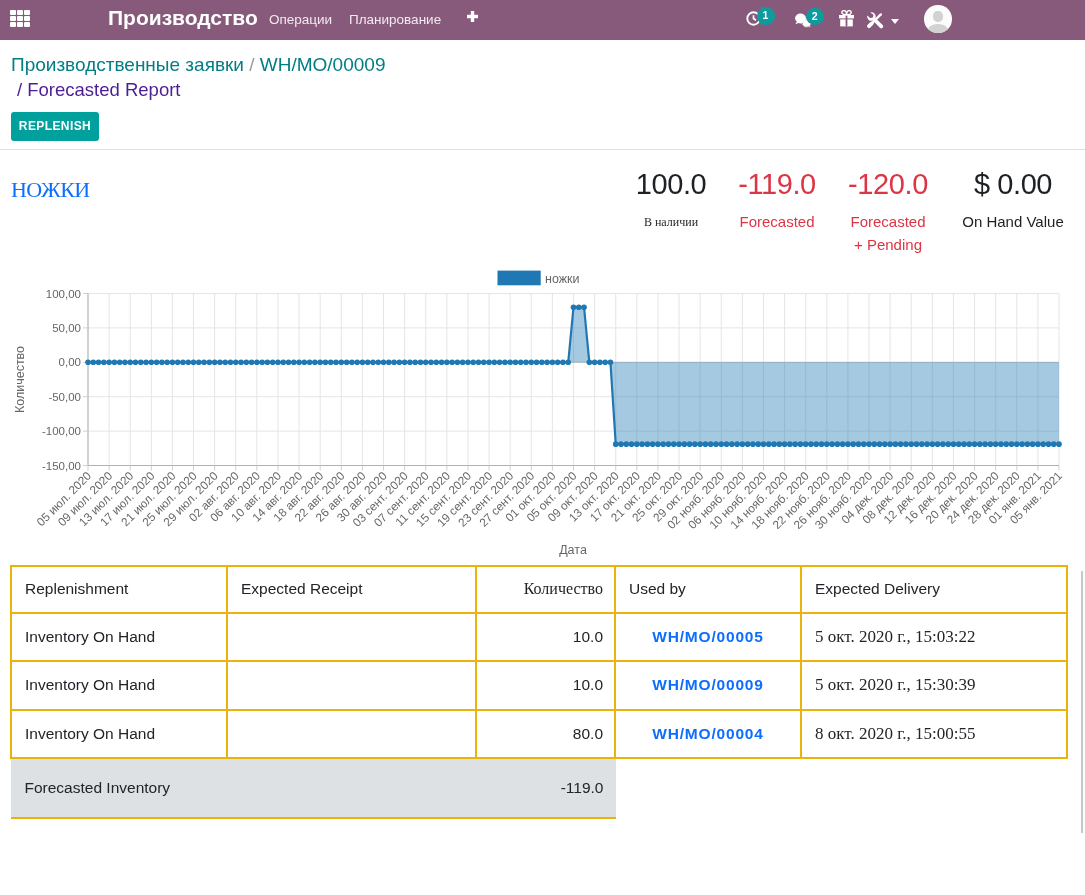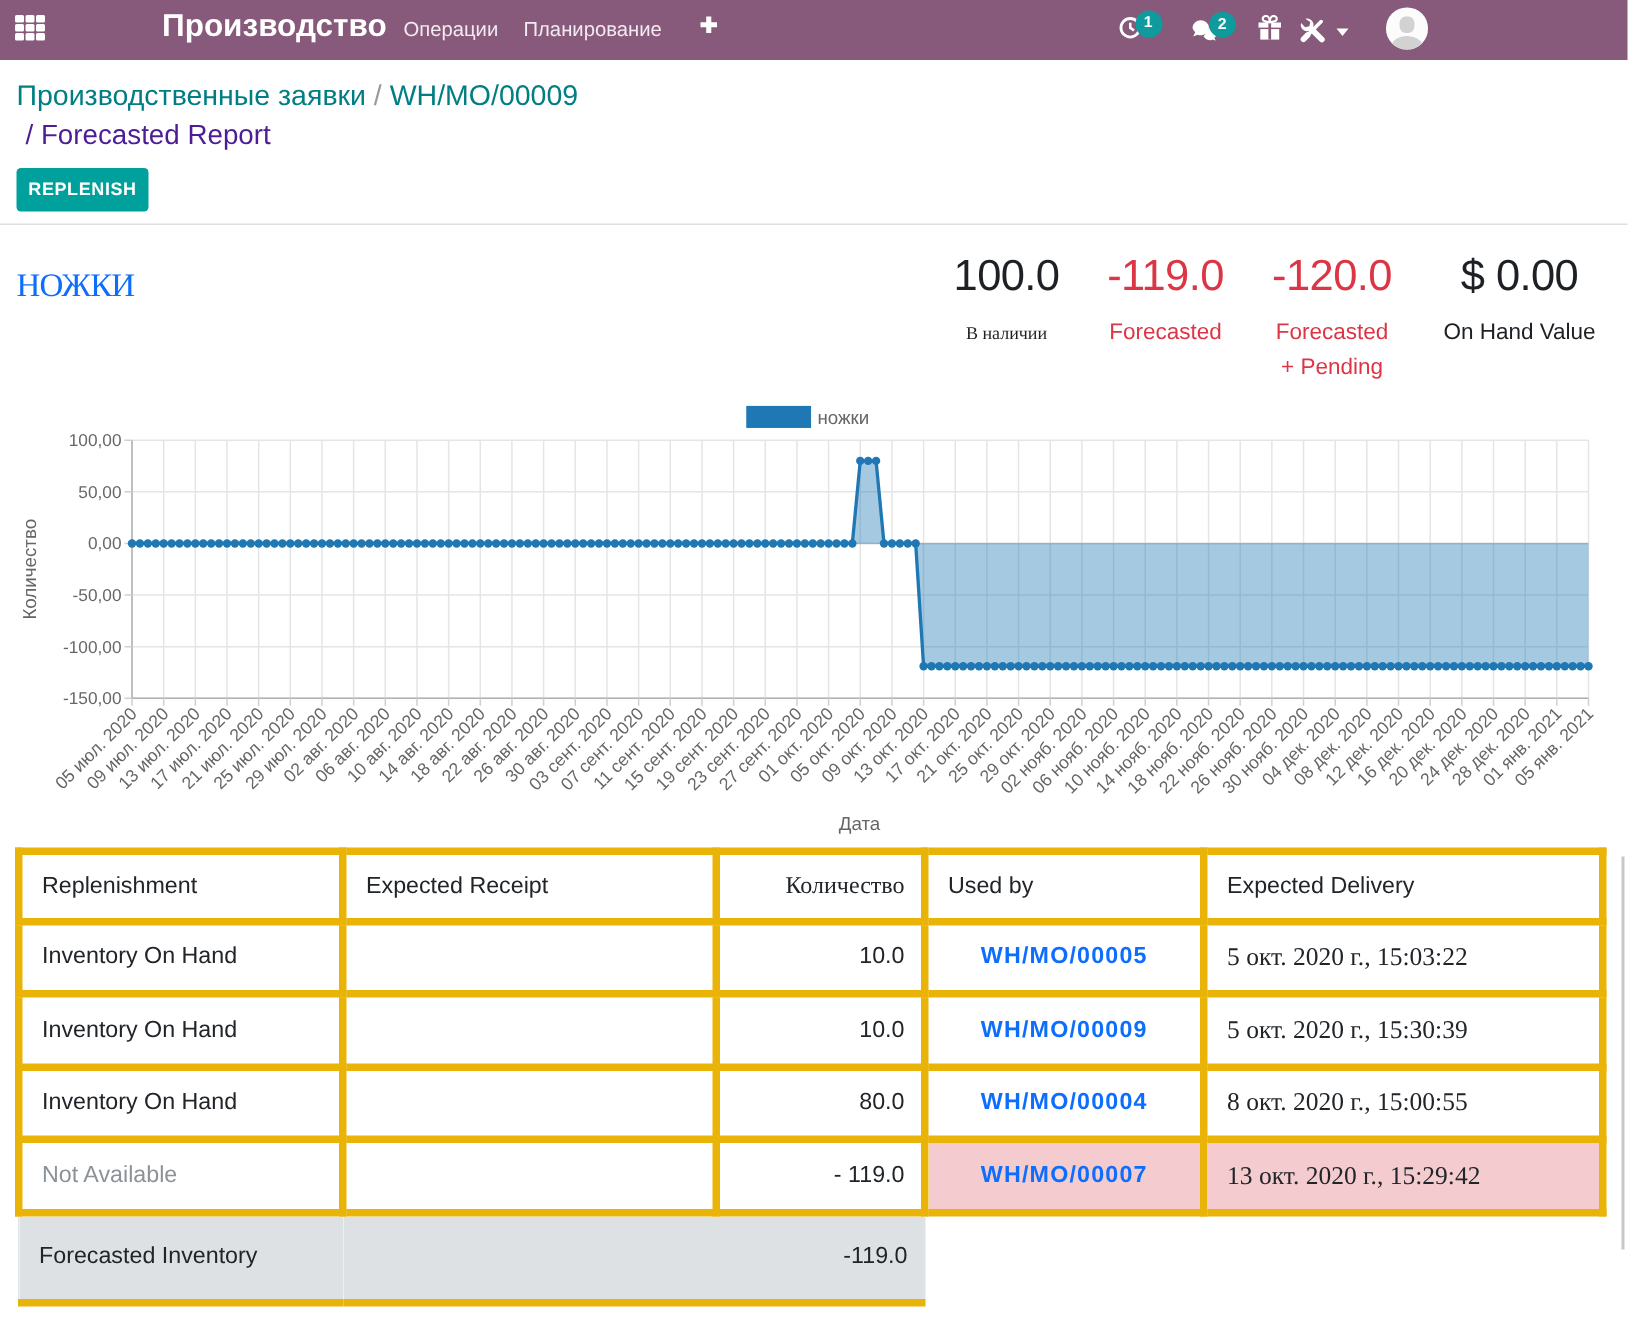--- a/index.html
+++ b/index.html
@@ -31,21 +31,21 @@
 
 .pname { position:absolute; left:11px; top:177px; font-family:"Liberation Serif",serif;
   font-size:22px; letter-spacing:-0.6px; color:#0d6efd; }
 .num { position:absolute; top:168px; width:160px; text-align:center; font-size:29px; letter-spacing:-0.4px; color:#1d2125; }
 .nlab { position:absolute; top:211px; width:160px; text-align:center; font-size:15px; color:#1d2125; line-height:22.5px; }
 .red { color:#dc3545; }
 .seriflab { font-family:"Liberation Serif",serif; font-size:12px; }
 
 table.rep { position:absolute; left:10px; top:565px; width:1056px; border-collapse:collapse;
   font-size:15.5px; color:#212529; table-layout:fixed; }
-.rep td { border:5px solid #eab308; height:48.6px; padding:0 13px; vertical-align:middle;
+.rep td { border:2px solid #eab308; height:48.6px; padding:0 13px; vertical-align:middle;
   overflow:hidden; white-space:nowrap; }
 .rep .qty { text-align:right; padding-right:11px; }
 .rep tr:first-child td { height:46.5px; }
 .rep .lnk { color:#0d6efd; font-weight:bold; letter-spacing:0.8px;text-align:center; }
 .rep .dt { font-family:"Liberation Serif",serif; font-size:17px; }
 .rep .mut { color:#8b9298; }
 .rep .pink { background:#f4cbce; }
 .rep .foot td { background:#dde1e4; border-left:none; border-right:none; height:60px; }
 .rep .foot td:first-child { border-left:1px solid #dee2e6; }
 .rep .foot td:last-child { border-right:1px solid #dee2e6; }
@@ -396,27 +396,20 @@
         <td class="lnk">WH/MO/00009</td>
         <td class="dt">5 окт. 2020 г., 15:30:39</td>
       </tr>
 <tr>
         <td>Inventory On Hand</td>
         <td></td>
         <td class="qty">80.0</td>
         <td class="lnk">WH/MO/00004</td>
         <td class="dt">8 окт. 2020 г., 15:00:55</td>
       </tr>
-<tr>
-        <td class="mut">Not Available</td>
-        <td></td>
-        <td class="qty">- 119.0</td>
-        <td class="lnk pink">WH/MO/00007</td>
-        <td class="dt pink">13 окт. 2020 г., 15:29:42</td>
-      </tr>
 <tr class="foot">
         <td>Forecasted Inventory</td>
         <td></td>
         <td class="qty">-119.0</td>
       </tr>
 </tbody>
   </table>
 <div class="sbar"></div>
 
 </body></html>

